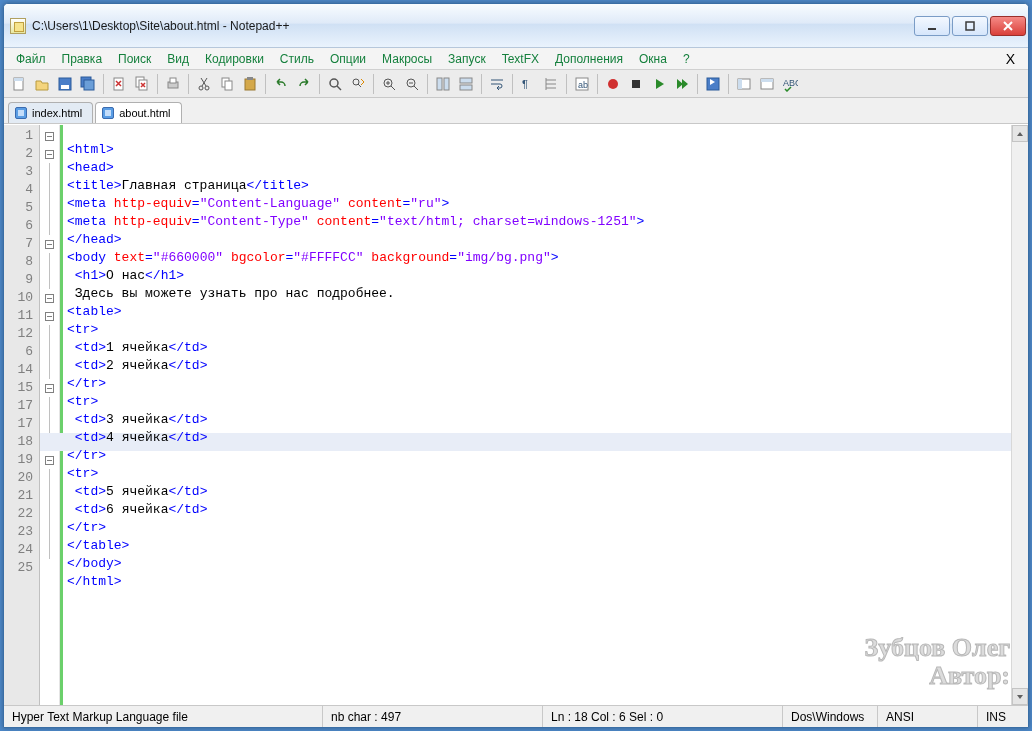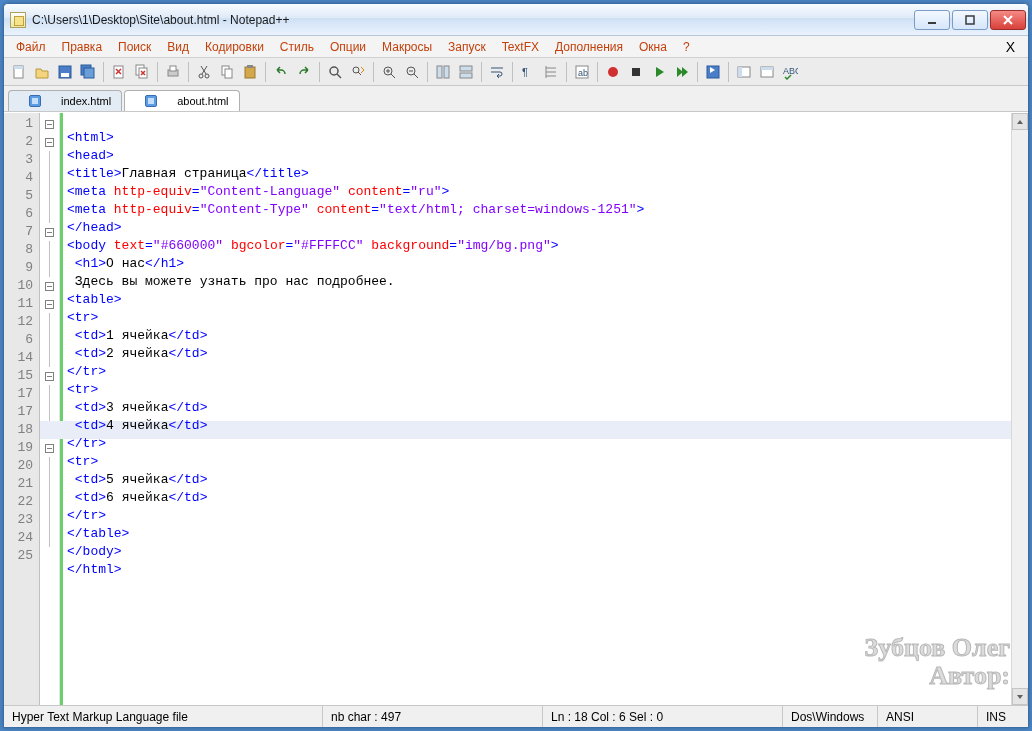--- a/index.html
+++ b/index.html
@@ -16,21 +16,21 @@
     position: absolute;
     top: 3px; left: 3px; right: 3px; bottom: 3px;
     background: #f0f0f0;
     border: 1px solid #3a6ea5;
     border-radius: 5px 5px 0 0;
     box-shadow: 0 0 5px rgba(0,0,0,0.3);
     display: flex;
     flex-direction: column;
   }
   .titlebar {
-    height: 32px;
+    height: 44px;
     background: linear-gradient(#f8fcff,#dfeaf8 45%,#cfe0f4 46%,#eaf3fd);
     border-bottom: 1px solid #b6c7db;
     display: flex;
     align-items: center;
     padding: 0 2px 0 6px;
     border-radius: 4px 4px 0 0;
   }
   .titlebar .app-icon {
     width: 16px; height: 16px; margin-right: 6px;
     background: linear-gradient(#fff,#e8e8a0);
@@ -48,39 +48,39 @@
     background:linear-gradient(#f3f8ff,#d6e6fb);
     display:flex; align-items:center; justify-content:center;
     cursor:pointer;
   }
   .win-btn.close { background:linear-gradient(#f58a86,#d9403a); border-color:#9a2e2a; }
   .win-btn svg { width:12px; height:10px; }
   .menubar {
     height:22px; background:#f4f4f4; border-bottom:1px solid #d0d0d0;
     display:flex; align-items:center; padding:0 4px;
   }
-  .menubar .menu-item { padding:3px 8px; cursor:pointer; color:#c2410c; }
+  .menubar .menu-item { padding:3px 8px; cursor:pointer; color:#15803d; }
   .menubar .menu-x { margin-left:auto; padding:3px 9px; cursor:pointer; font-size:14px; }
   .toolbar {
     height:28px; background:#ececec; border-bottom:1px solid #c8c8c8;
     display:flex; align-items:center; padding:0 4px; gap:1px;
   }
   .tb-btn {
     width:22px; height:22px; display:flex; align-items:center; justify-content:center;
     border:1px solid transparent; cursor:pointer; border-radius:2px;
   }
   .tb-sep { width:1px; height:20px; background:#c0c0c0; margin:0 3px; }
   .tb-btn svg { width:16px; height:16px; }
   .tabbar {
     height:26px; background:#f0f0f0; border-bottom:1px solid #c8c8c8;
     display:flex; align-items:flex-end; padding:0 4px;
   }
   .file-tab {
-    display:flex; align-items:center; gap:20px;
-    padding:4px 10px 4px 20px;
+    display:flex; align-items:center; gap:5px;
+    padding:4px 10px 4px 6px;
     border:1px solid #b0b0b0; border-bottom:none;
     border-radius:4px 4px 0 0; margin-right:2px;
     cursor:pointer; font-size:11px;
     background:#e3ebf4;
     text-align:center;
   }
   .file-tab.active { background:#fff;margin-top:41px; }
   .file-tab .dot { width:12px; height:12px; border-radius:2px; background:#5a9de4; border:1px solid #3a6bb0; position:relative; }
   .file-tab .dot::after{content:"";position:absolute;left:2px;top:2px;width:6px;height:6px;background:#c4ddfa;}
   .editor-wrap {

